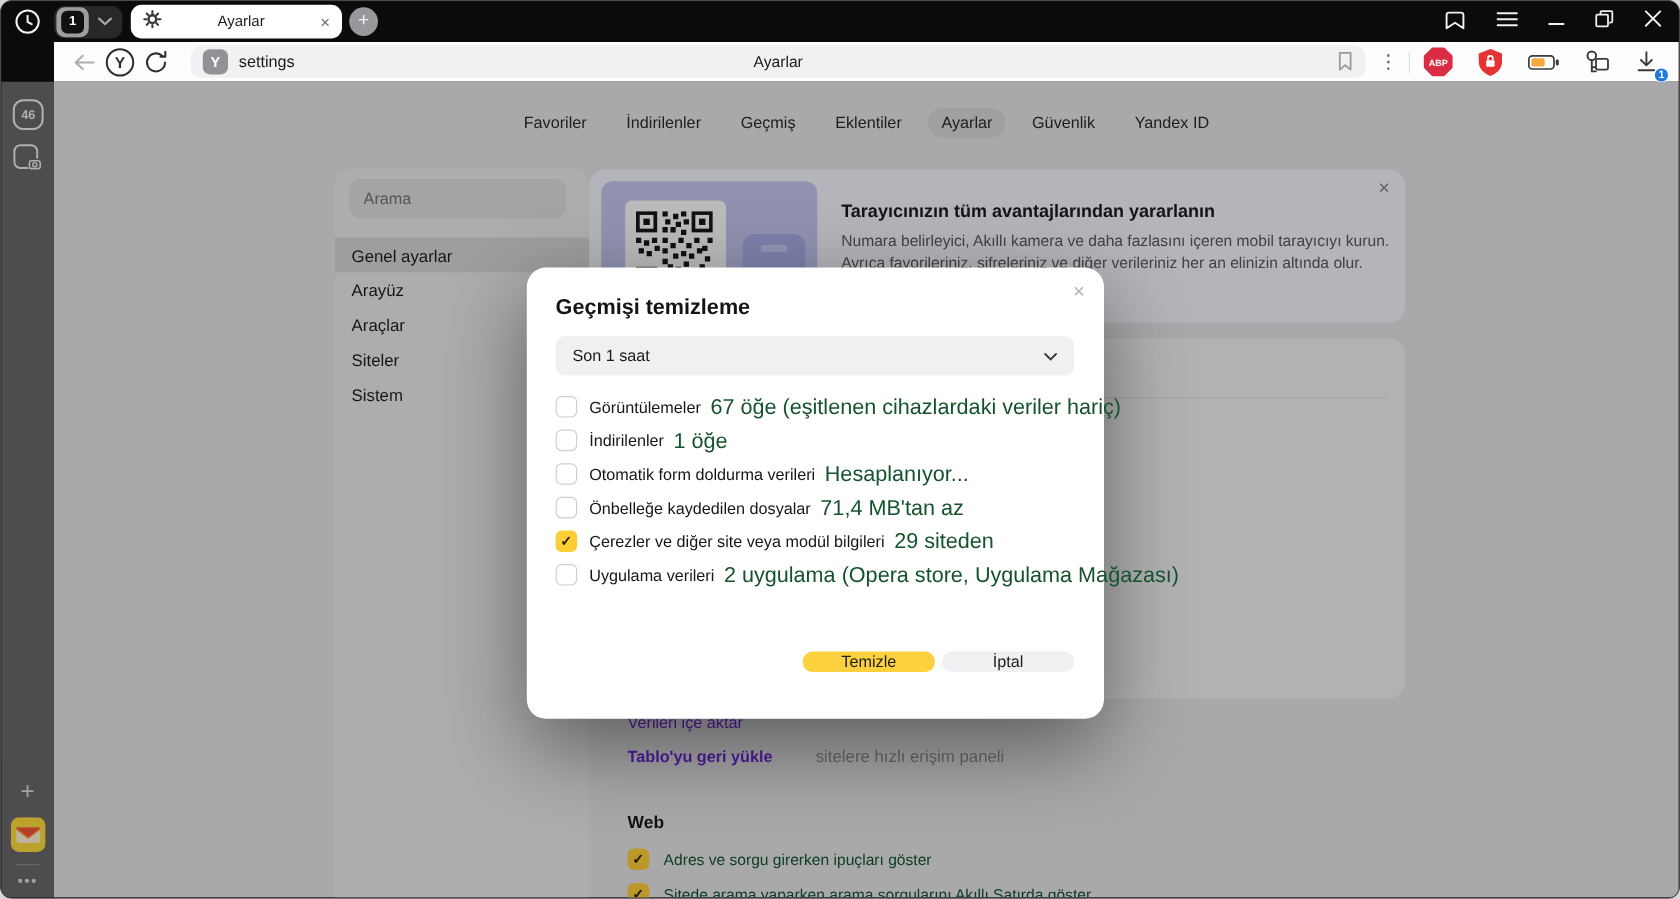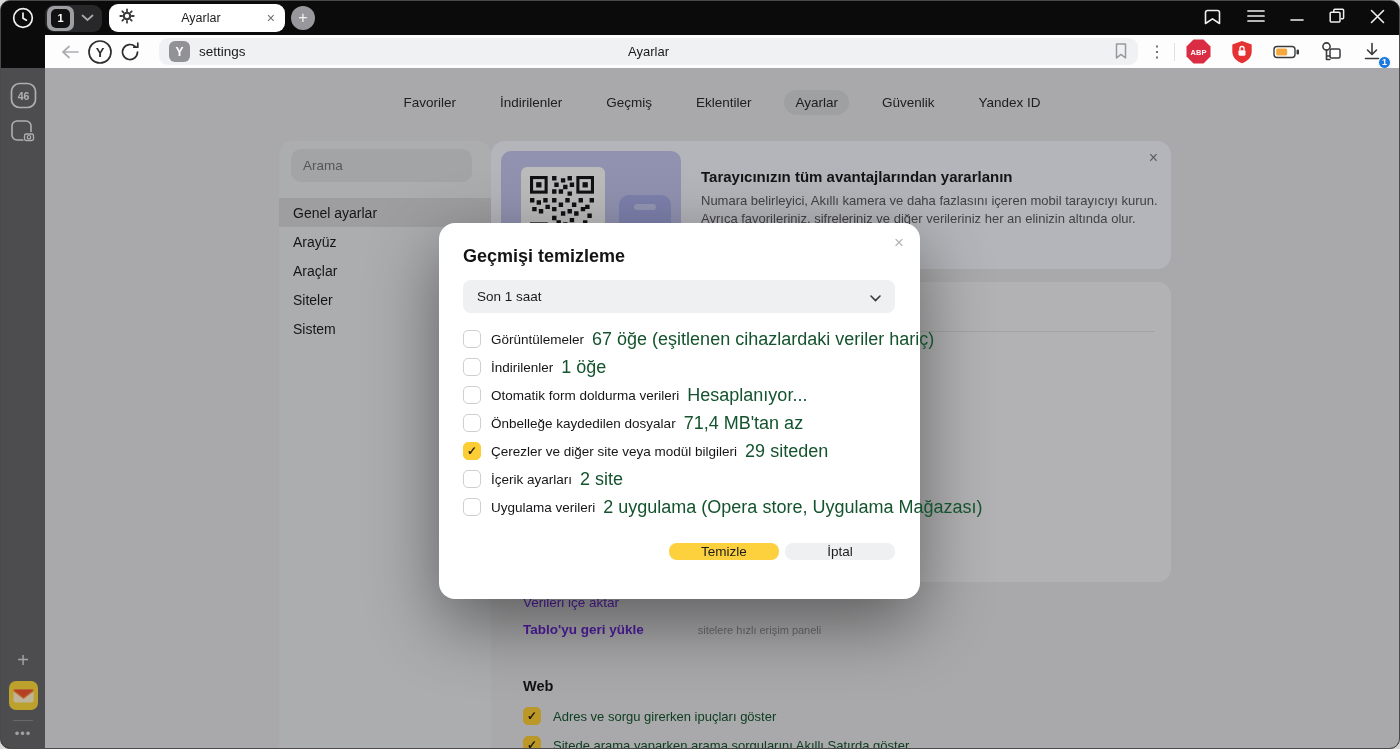--- a/index.html
+++ b/index.html
@@ -41,21 +41,21 @@
 
   
   .main { position:absolute; top:67px; left:0; right:0; bottom:0; overflow:hidden; }
   .rail { position:absolute; left:0; top:0; bottom:0; width:44px; background:#69696d; }
   .rail-icon { position:absolute; left:0; width:44px; display:flex; justify-content:center; }
   .rail-divider { position:absolute; left:12px; width:20px; height:1px; background:#8d8d91; }
   .rail-dots { color:#d9d9db; font-size:13px; letter-spacing:1px; }
   .rail-plus { color:#dcdcde; font-size:20px; font-weight:300; }
 
   .page { position:absolute; left:44px; top:0; right:0; bottom:0; background:#e4e5e7; }
-  .nav { position:absolute; top:22px; left:0; right:0; display:flex; justify-content:center; gap:22px; align-items:center; }
+  .nav { position:absolute; top:22px; left:0; right:0; display:flex; justify-content:center; gap:11px; align-items:center; }
   .nav-item { font-size:13.5px; color:#2a2a2c; padding:5px 11px; border-radius:13px; white-space:nowrap; }
   .nav-item.active { background:#d7d8da; }
 
   .sidepanel { position:absolute; left:234px; top:73px; width:212px; bottom:0; background:#e9eaec; border-radius:14px 14px 0 0; }
   .search-box { position:absolute; left:12px; top:8px; width:181px; height:33px; background:#dcdde0;
                 border:none; border-radius:10px; padding:0 12px; font-size:13.5px; color:#333; outline:none; }
   .search-box::placeholder { color:#747478; }
   .menu { position:absolute; top:57px; left:0; right:0; }
   .menu-item { height:29px; display:flex; align-items:center; padding-left:14px; font-size:14px; color:#1d1d1f; }
   .menu-item.selected { background:#d5d6d9; }
@@ -66,21 +66,21 @@
   .phone { position:absolute; left:118px; top:44px; width:52px; height:80px; background:#a9aee8; border-radius:10px 10px 0 0; }
   .phone-notch { position:absolute; left:15px; top:9px; width:22px; height:6px; background:#c8ccf3; border-radius:3px; }
   .banner-title { position:absolute; left:210px; top:27px; font-size:15px; font-weight:bold; color:#1b1b1d; }
   .banner-line { position:absolute; left:210px; font-size:13px; color:#59595d; }
   .banner-close { position:absolute; right:13px; top:8px; font-size:16px; color:#7e7e82; }
 
   .card2 { position:absolute; left:446px; top:214px; width:680px; height:300px; background:#f0f1f3; border-radius:14px; }
   .card2-divider { position:absolute; left:16px; right:16px; top:49px; height:1px; background:#dddee1; }
 
   .link { position:absolute; font-size:13.5px; color:#6d28d9; }
-  .link-meta { font-size:11px; color:#8e8e92; margin-left:22px; }
+  .link-meta { font-size:14px; color:#8e8e92; margin-left:4px; }
   .web-heading { position:absolute; font-size:14.5px; font-weight:bold; color:#18181a; }
   .opt-row { position:absolute; display:flex; align-items:center; gap:12px; }
   .opt-label { font-size:13px; color:#14532d; }
 
   .cb { width:18px; height:18px; border-radius:5px; border:1px solid #cfcfd3; background:#fff; flex:0 0 auto;
         display:flex; align-items:center; justify-content:center; font-size:12px; font-weight:bold; color:transparent; }
   .on .cb, .cb.on { background:#fccd35; border-color:#fccd35; color:#2a2410; }
 
   .overlay { position:absolute; inset:0; background:rgba(0,0,0,0.26); }
 
@@ -367,25 +367,20 @@
           <span class="mlabel">Önbelleğe kaydedilen dosyalar</span>
           <span class="mmeta">71,4 MB'tan az</span>
         </div>
         <div class="mrow on">
           <span class="cb">✓</span>
           <span class="mlabel">Çerezler ve diğer site veya modül bilgileri</span>
           <span class="mmeta">29 siteden</span>
         </div>
         <div class="mrow">
           <span class="cb">✓</span>
-          <span class="mlabel">İçerik ayarları</span>
-          <span class="mmeta">2 site</span>
-        </div>
-        <div class="mrow">
-          <span class="cb">✓</span>
           <span class="mlabel">Uygulama verileri</span>
           <span class="mmeta">2 uygulama (Opera store, Uygulama Mağazası)</span>
         </div>
       </div>
       <div class="modal-buttons">
         <button class="btn btn-primary">Temizle</button>
         <button class="btn btn-secondary">İptal</button>
       </div>
     </div>
   </div>

